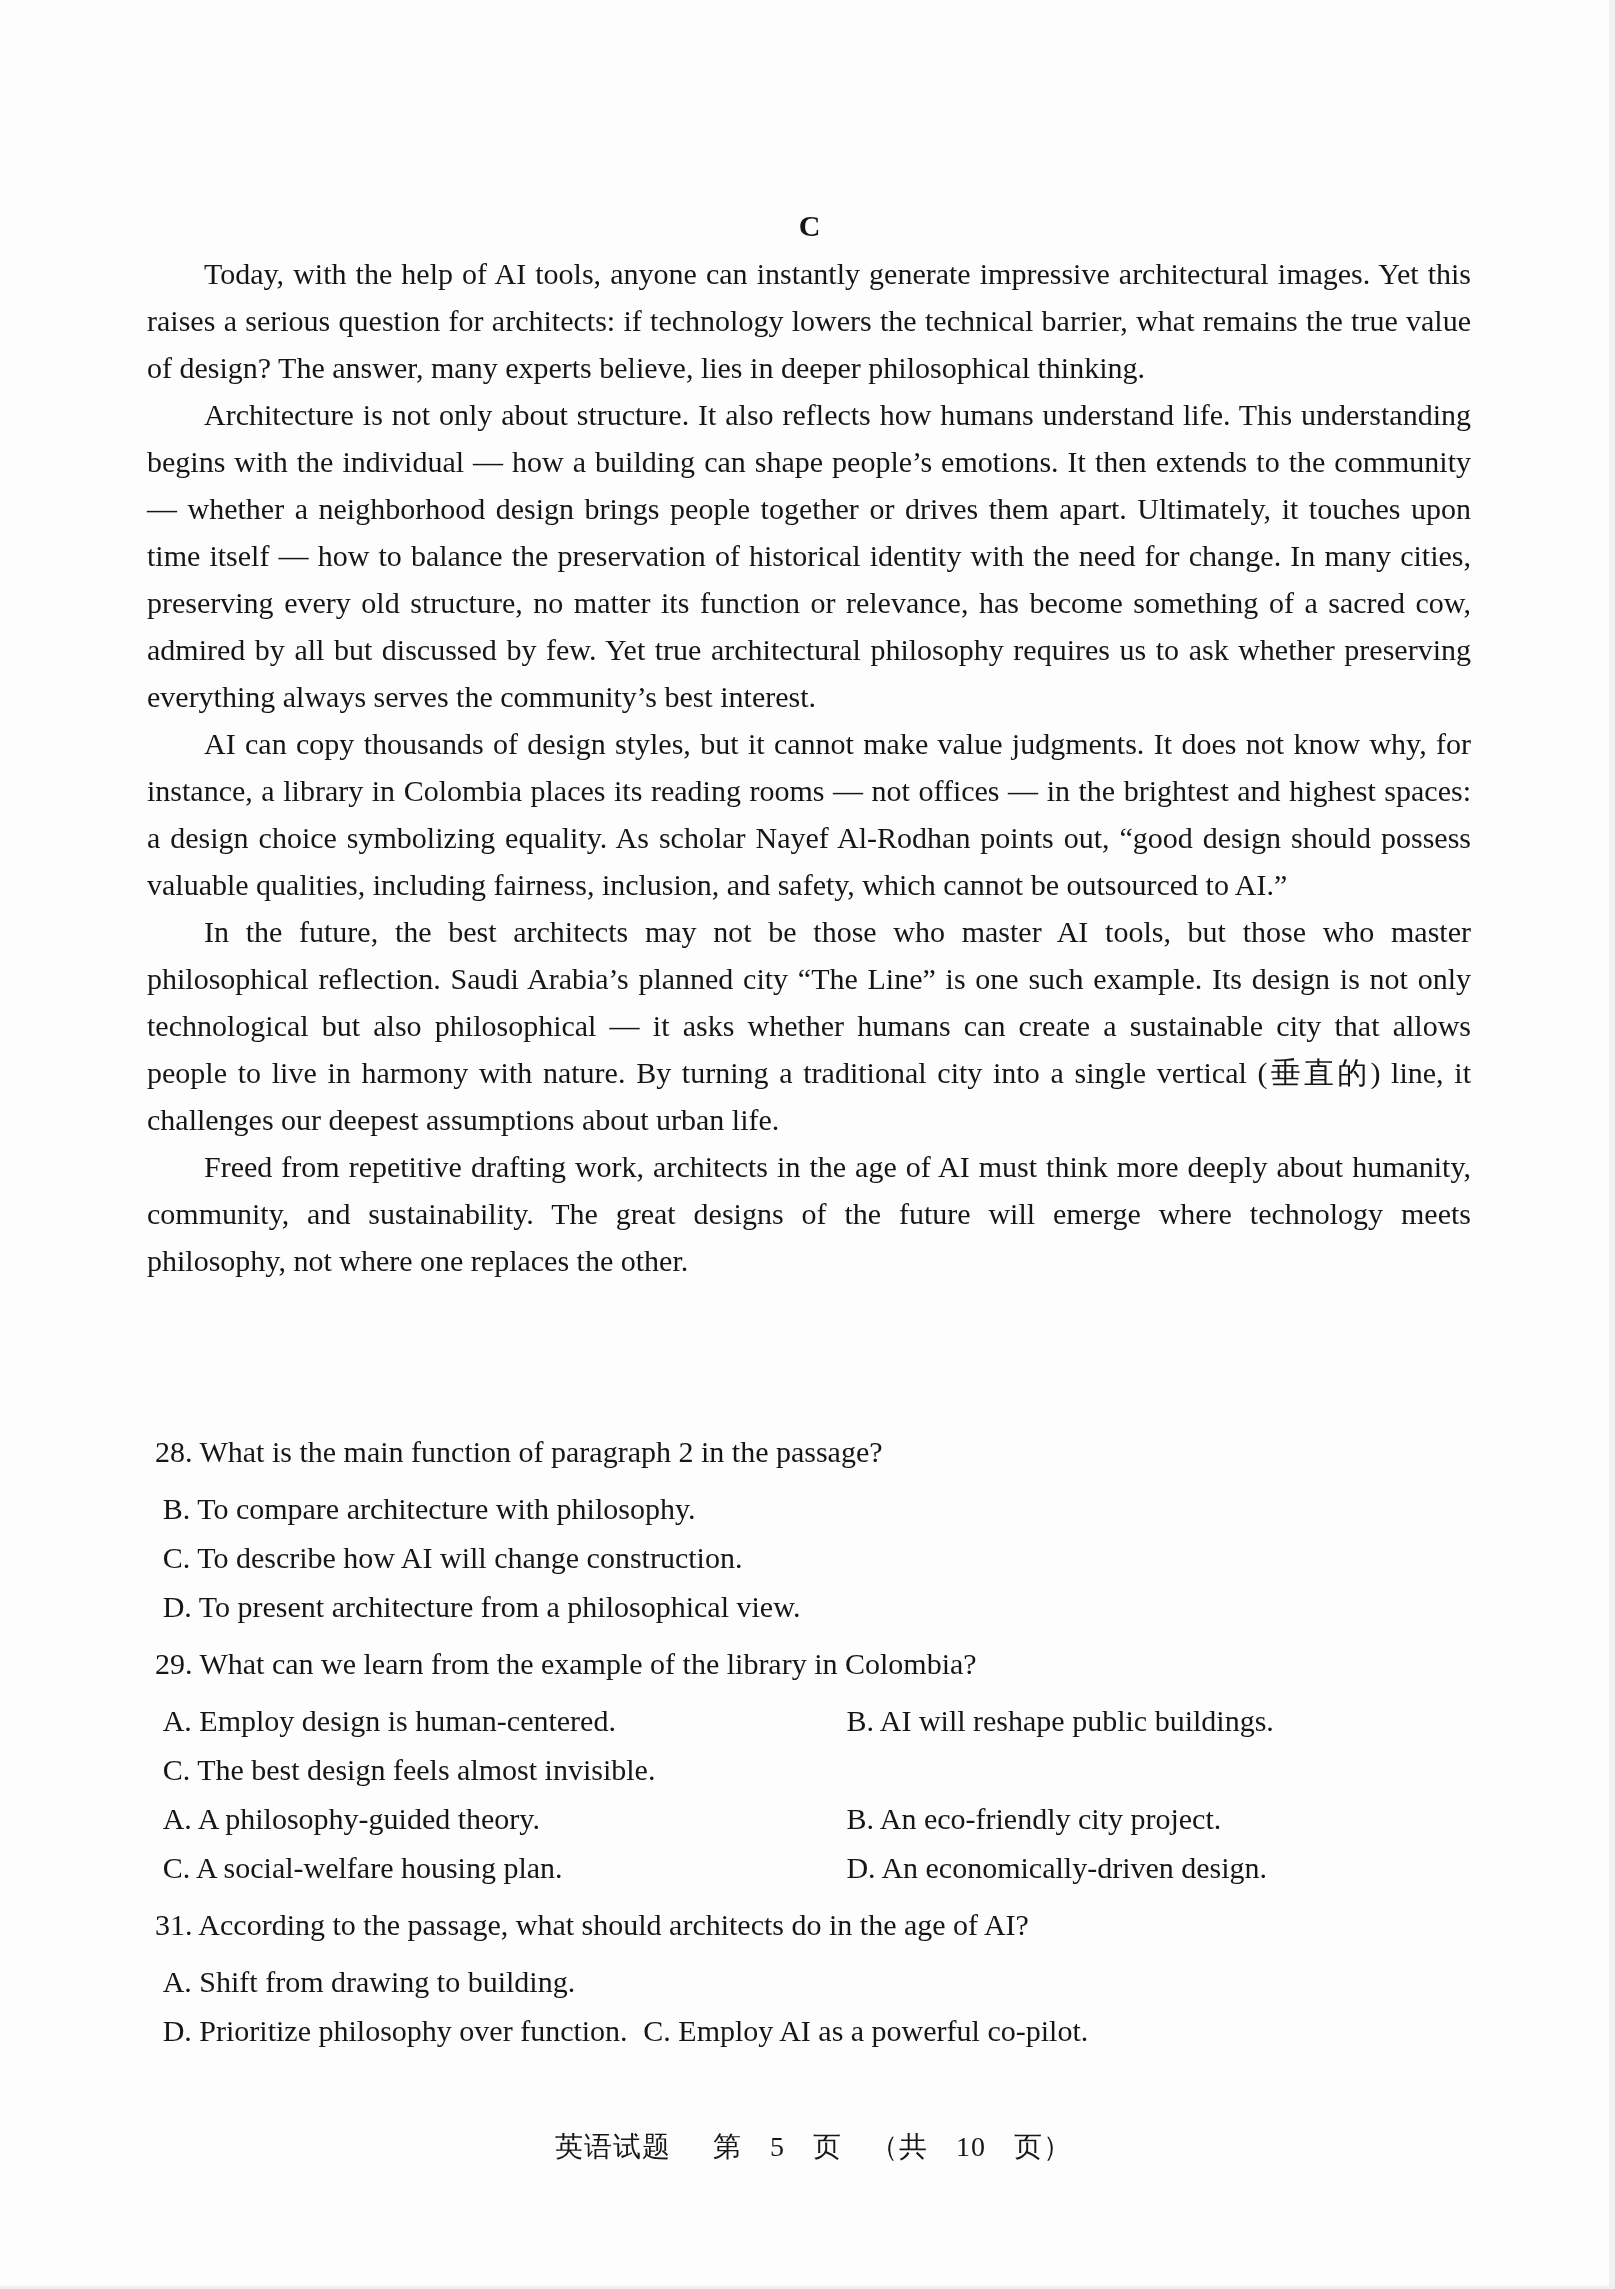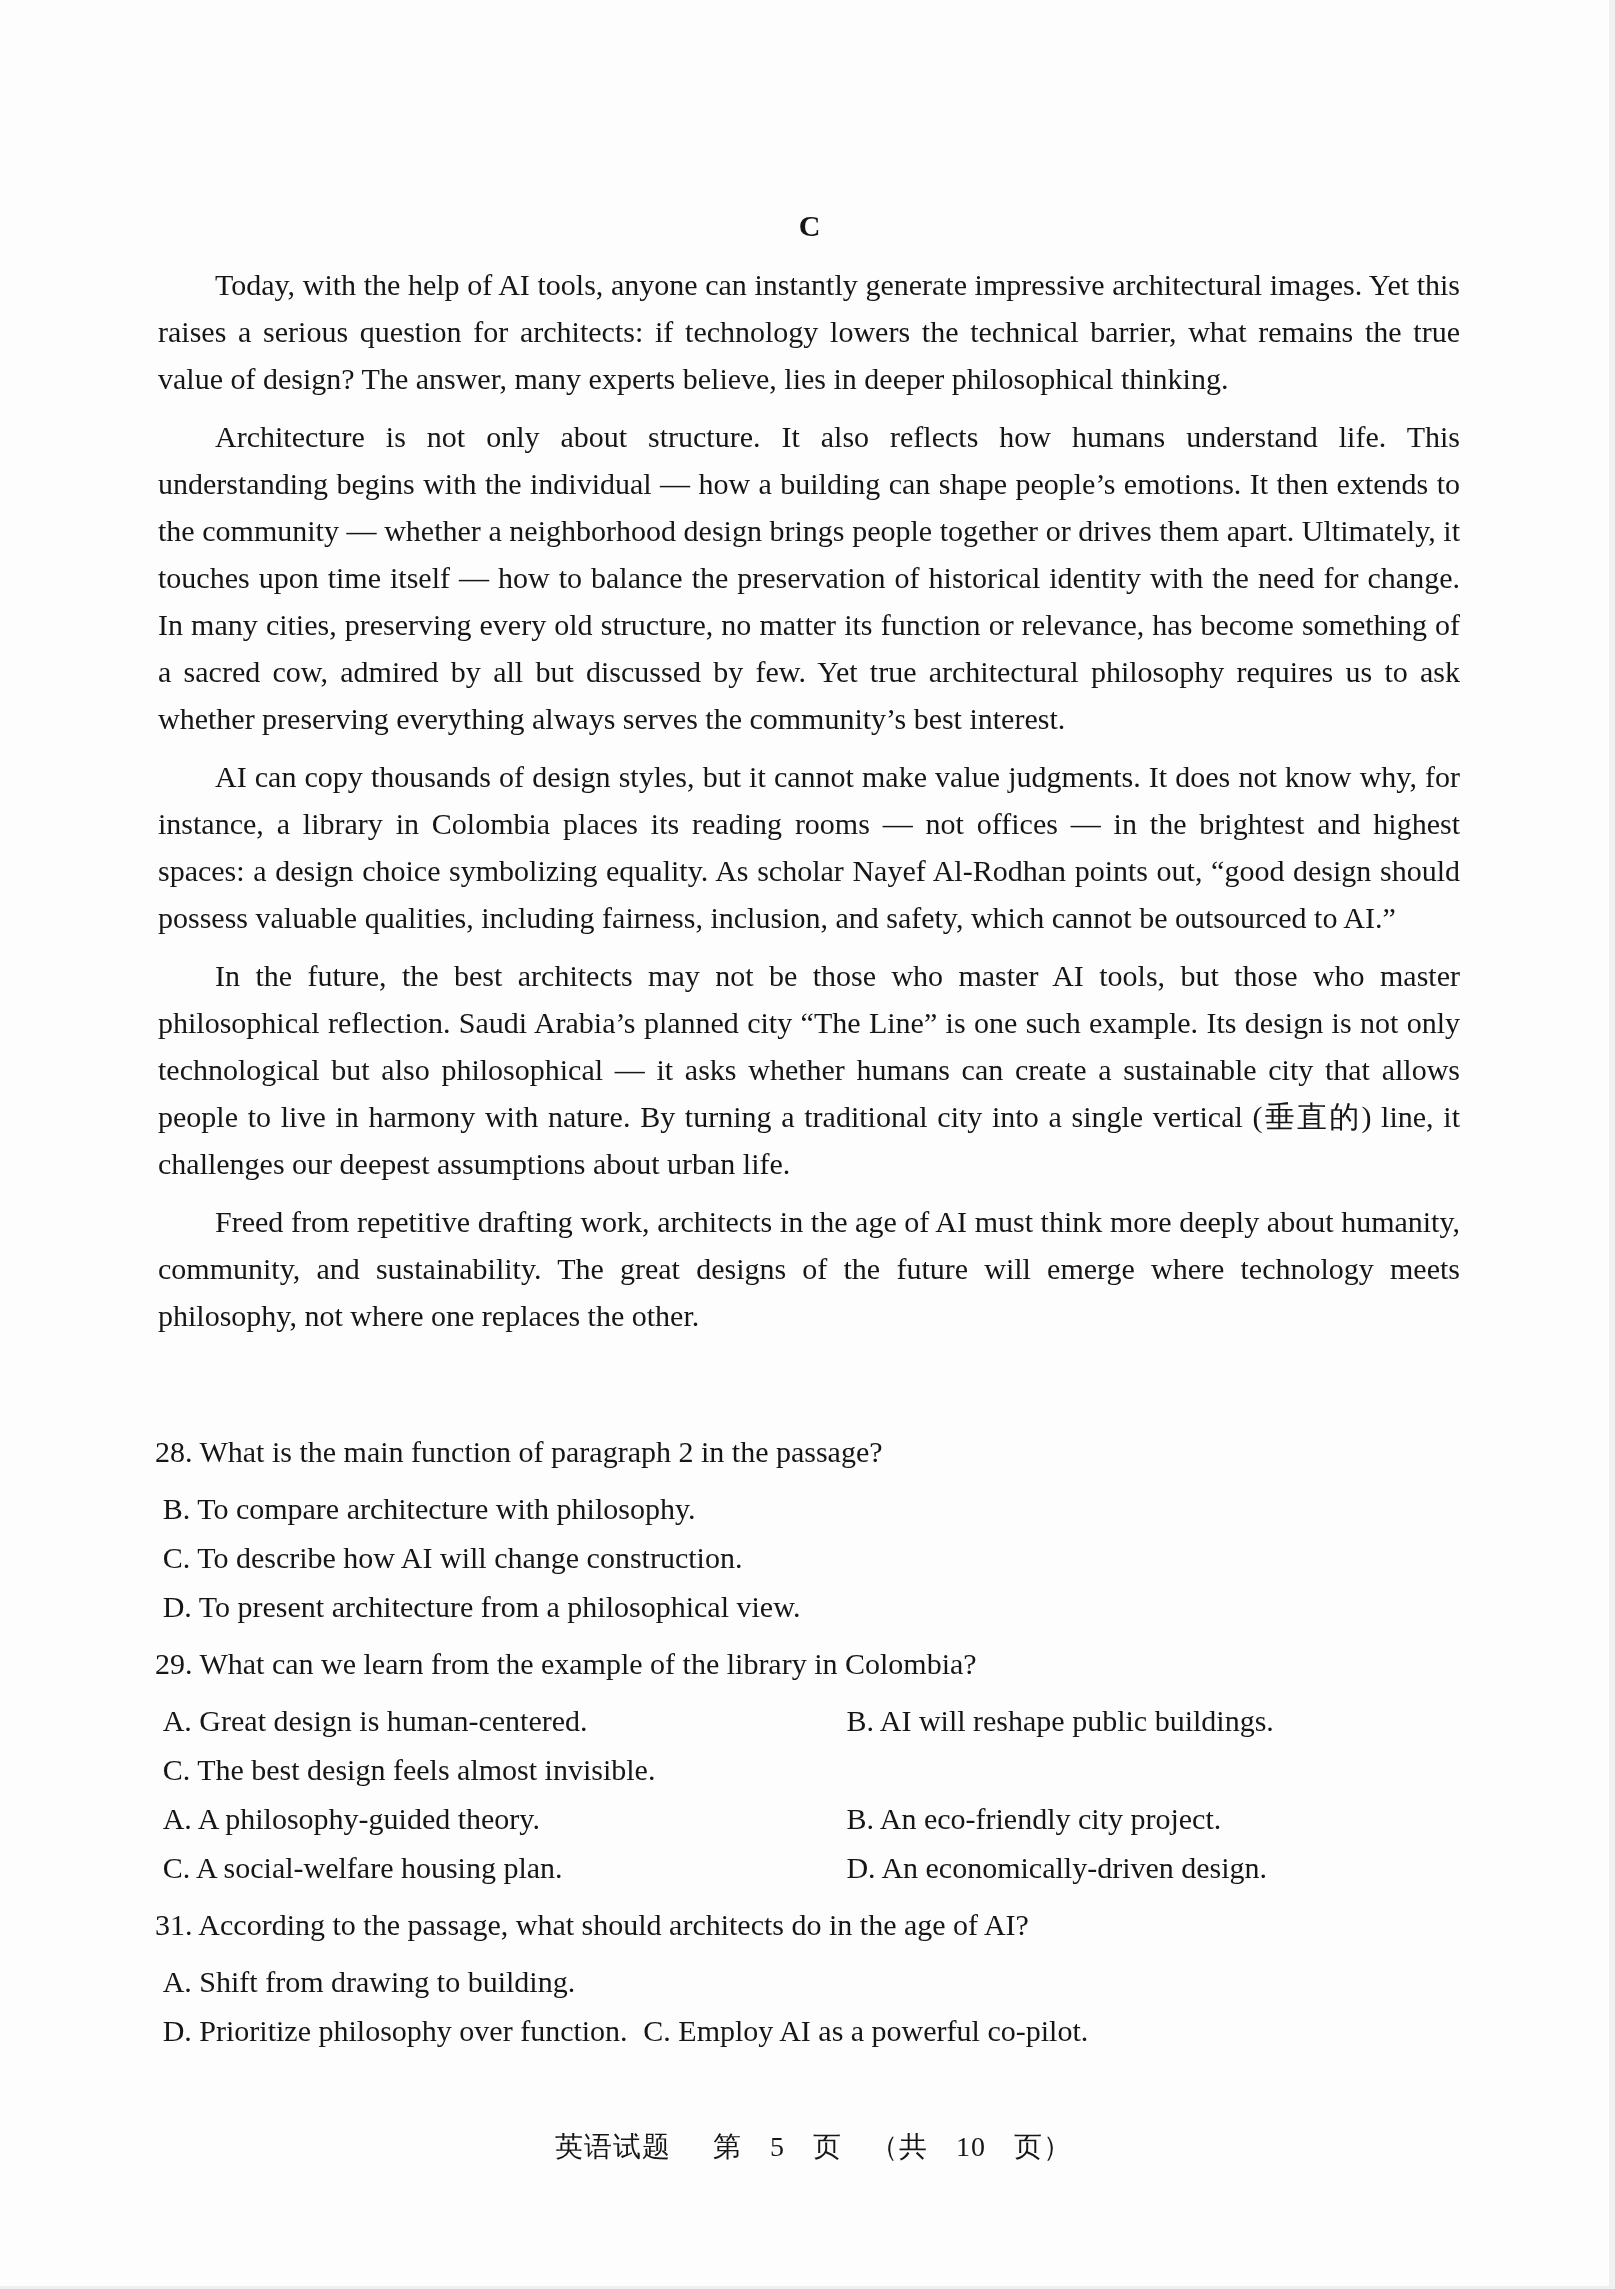--- a/index.html
+++ b/index.html
@@ -20,21 +20,21 @@
   }
   .section-letter {
     position: absolute; top: 206px; left: 0; width: 1619px;
     text-align: center; font-weight: bold; font-size: 30px; line-height: 39px;
   }
   .passage {
     position: absolute; left: 147px; top: 250px; width: 1324px;
     font-size: 30px; line-height: 47px;
   }
   .passage p {
-    margin: 11px; text-indent: 57px; text-align: justify;
+    margin: 0; text-indent: 57px; text-align: justify;
   }
   .questions {
     position: absolute; left: 147px; top: 1419px; width: 1324px;
     font-size: 30px; line-height: 49px;
   }
   .q-stem { margin: 8px; white-space: nowrap; }
   .opt-row { display: flex; white-space: nowrap; }
   .opt { padding-left: 15.7px; }
   .opt-row .opt.left { width: 668px; }
   .opt-single { padding-left: 15.7px; white-space: nowrap; }
@@ -66,21 +66,21 @@
   <div>
     <p class="q-stem">28. What is the main function of paragraph 2 in the passage?</p>
     <div class="opt-single">B. To compare architecture with philosophy.</div>
     <div class="opt-single">C. To describe how AI will change construction.</div>
     <div class="opt-single">D. To present architecture from a philosophical view.</div>
   </div>
 
   <div>
     <p class="q-stem">29. What can we learn from the example of the library in Colombia?</p>
     <div class="opt-row">
-      <span class="opt left">A. Great design is human-centered.</span>
+      <span class="opt left">A. Employ design is human-centered.</span>
       <span class="opt">B. AI will reshape public buildings.</span>
     </div>
     <div class="opt-row">
       <span class="opt left">C. The best design feels almost invisible.</span>
     </div>
   </div>
 
   <div>
     <div class="opt-row">
       <span class="opt left">A. A philosophy-guided theory.</span>

